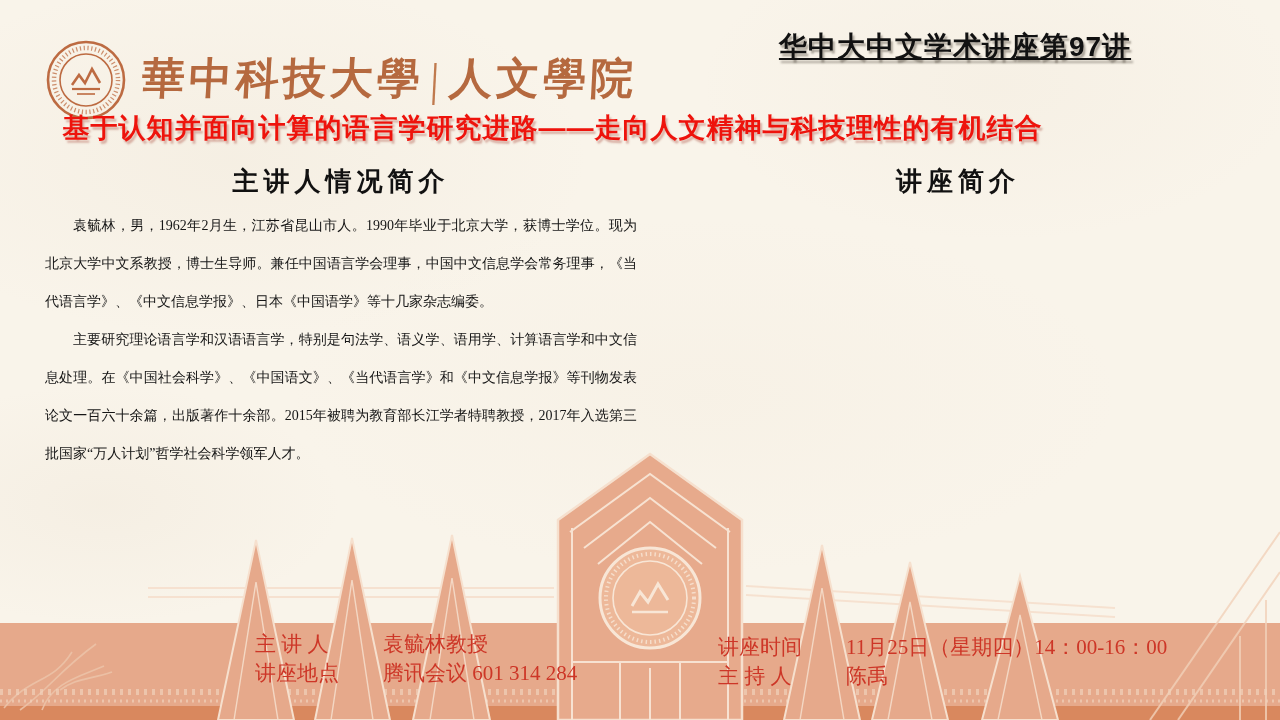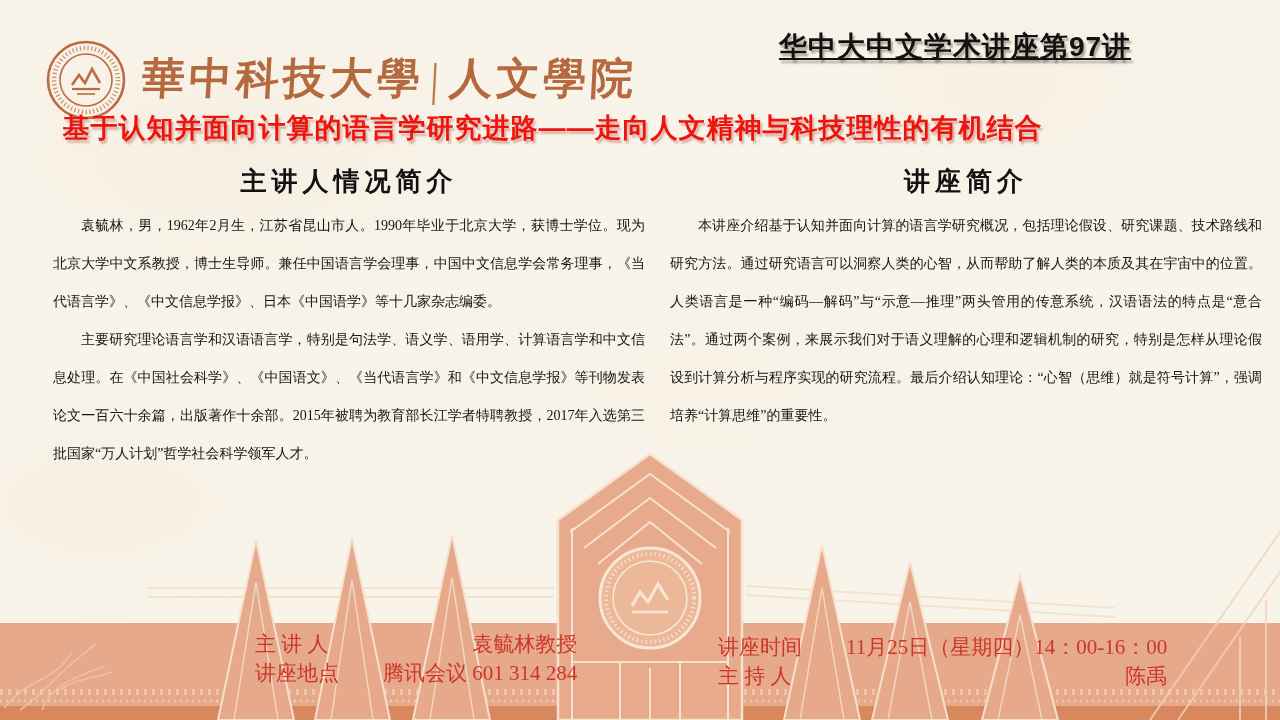--- a/index.html
+++ b/index.html
@@ -30,36 +30,36 @@
     position:absolute;left:640px;top:28px;width:630px;text-align:center;
     font-family:var(--sans);font-weight:900;font-size:28px;color:#111;
     text-shadow:2px 3px 2px rgba(80,70,60,.45);letter-spacing:1px;text-decoration:underline;
   }
   .main-title{
     position:absolute;left:0;top:110px;width:1105px;text-align:center;
     font-family:var(--sans);font-weight:900;font-size:27px;color:#ee130c;
     text-shadow:2px 3px 2px rgba(160,55,40,.35);letter-spacing:1px;
   }
   
-  .col{position:absolute;top:164px;width:592px;margin-left:8px;}
+  .col{position:absolute;top:164px;width:592px;}
   .col.left{left:45px;}
   .col.right{left:662px;}
   .col h2{
     margin:0 0 8px 0;text-align:center;font-family:var(--serif);
     font-size:26px;font-weight:900;color:#111;letter-spacing:5px;
   }
   .col p{
     margin:0;text-indent:2em;text-align:justify;
     font-size:14px;line-height:38px;color:#151515;font-family:var(--serif);
   }
   
   .building{position:absolute;left:0;top:440px;width:1280px;height:280px;pointer-events:none;}
   
   .footer-info{position:absolute;z-index:5;color:#cd3627;font-size:21px;line-height:29px;font-family:var(--serif);}
-  .footer-info .row{display:flex;justify-content:space-between;}
+  .footer-info .row{display:flex;}
   .footer-info .lbl{width:106px;flex:0 0 auto;white-space:nowrap;}
   .footer-info .val{margin-left:22px;white-space:nowrap;}
   .footer-info.fleft{left:255px;top:630px;}
   .footer-info.fright{left:718px;top:633px;}
 </style>
 </head>
 <body>
 
 <div id="stage">
 
@@ -159,21 +159,20 @@
   <div class="main-title">基于认知并面向计算的语言学研究进路——走向人文精神与科技理性的有机结合</div>
 
   <div class="col left">
     <h2>主讲人情况简介</h2>
     <p>袁毓林，男，1962年2月生，江苏省昆山市人。1990年毕业于北京大学，获博士学位。现为北京大学中文系教授，博士生导师。兼任中国语言学会理事，中国中文信息学会常务理事，《当代语言学》、《中文信息学报》、日本《中国语学》等十几家杂志编委。</p>
     <p>主要研究理论语言学和汉语语言学，特别是句法学、语义学、语用学、计算语言学和中文信息处理。在《中国社会科学》、《中国语文》、《当代语言学》和《中文信息学报》等刊物发表论文一百六十余篇，出版著作十余部。2015年被聘为教育部长江学者特聘教授，2017年入选第三批国家“万人计划”哲学社会科学领军人才。</p>
   </div>
 
   <div class="col right">
     <h2>讲座简介</h2>
-    <p>本讲座介绍基于认知并面向计算的语言学研究概况，包括理论假设、研究课题、技术路线和研究方法。通过研究语言可以洞察人类的心智，从而帮助了解人类的本质及其在宇宙中的位置。人类语言是一种“编码—解码”与“示意—推理”两头管用的传意系统，汉语语法的特点是“意合法”。通过两个案例，来展示我们对于语义理解的心理和逻辑机制的研究，特别是怎样从理论假设到计算分析与程序实现的研究流程。最后介绍认知理论：“心智（思维）就是符号计算”，强调培养“计算思维”的重要性。</p>
   </div>
 
   <div class="footer-info fleft">
     <div class="row">
       <span class="lbl">主 讲 人</span>
       <span class="val">袁毓林教授</span>
     </div>
     <div class="row">
       <span class="lbl">讲座地点</span>
       <span class="val">腾讯会议  601 314 284</span>

